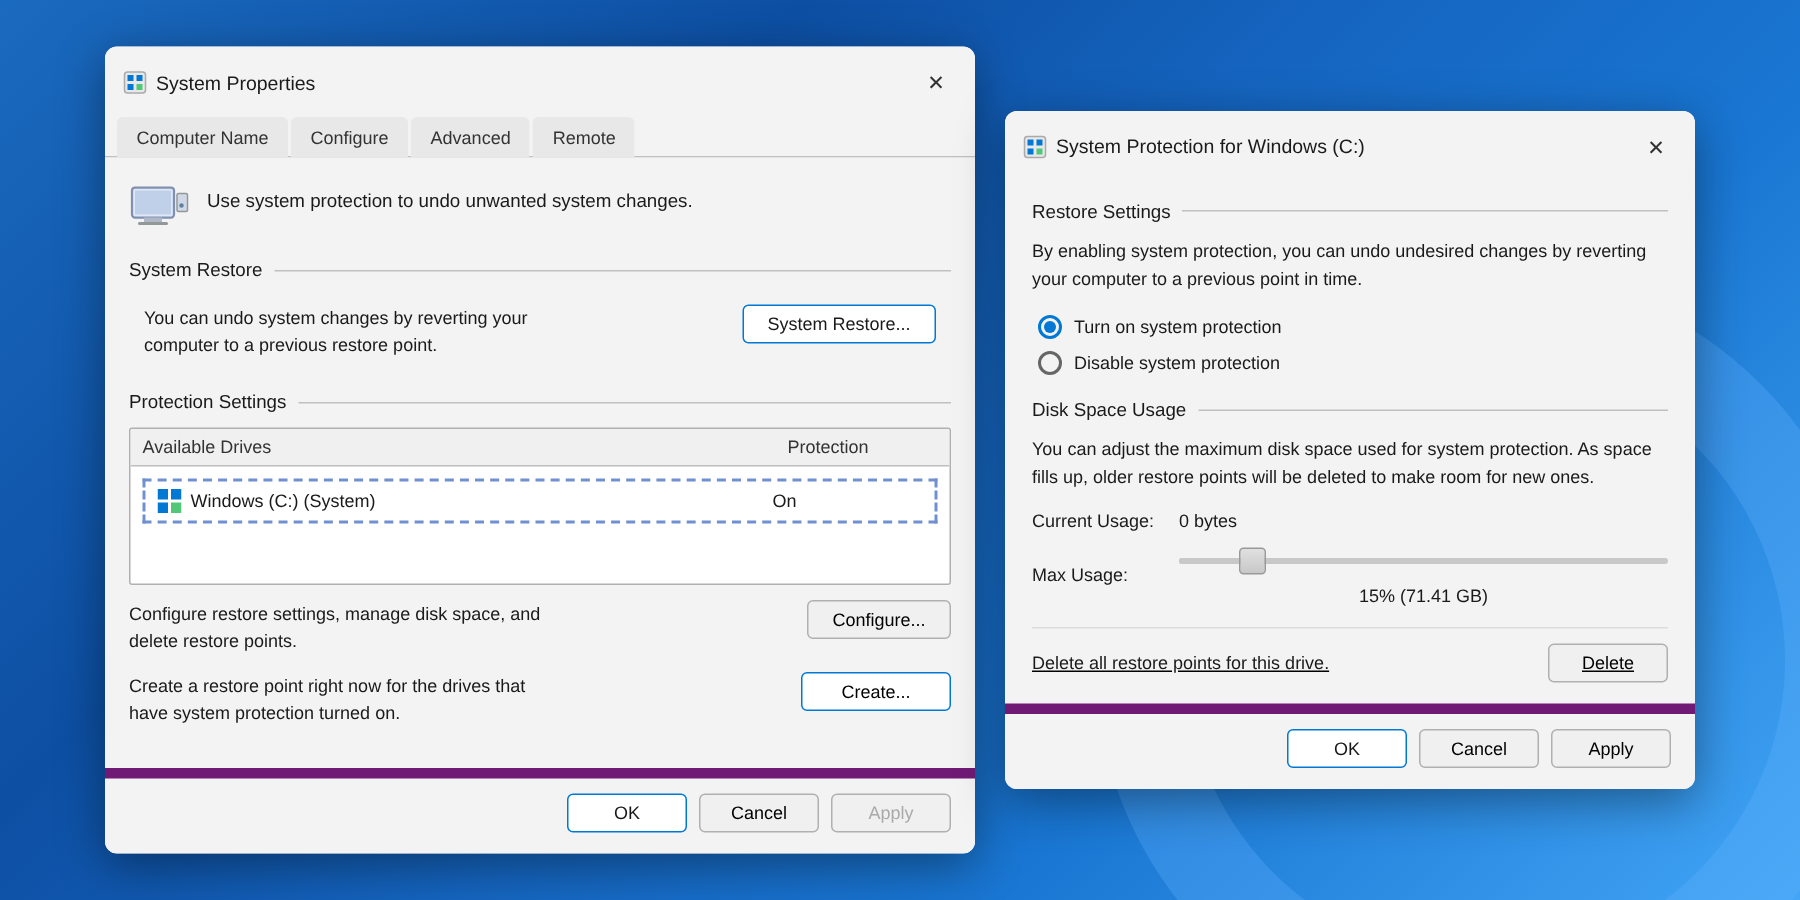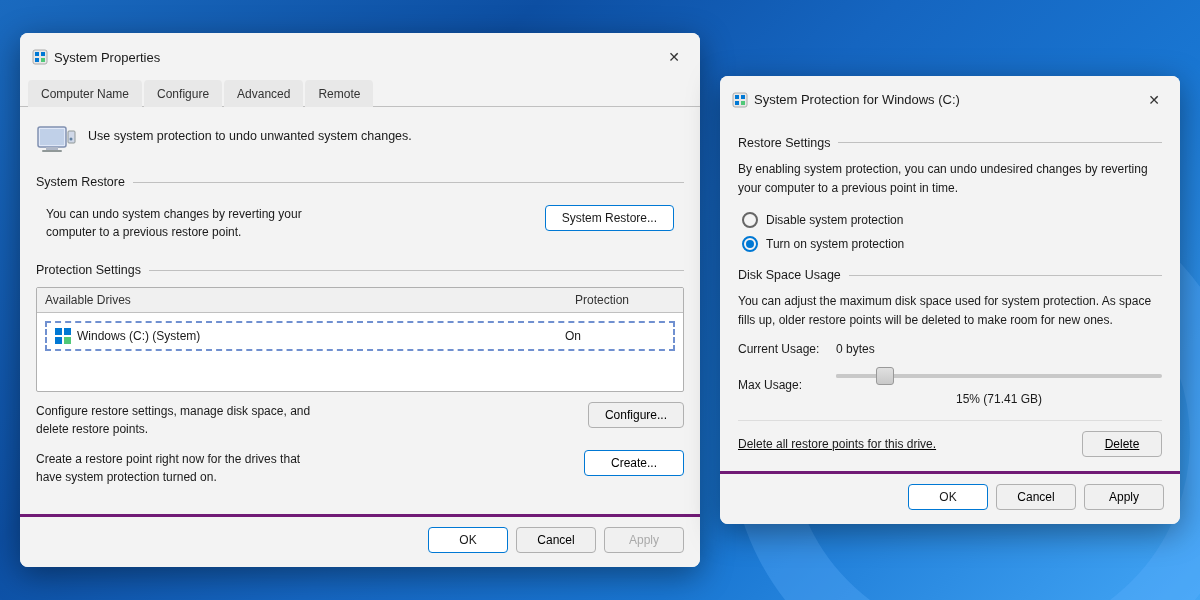--- a/index.html
+++ b/index.html
@@ -99,21 +99,21 @@
     }
 
     
     .dialog-content {
       padding: 16px;
       background: #f3f3f3;
     }
 
     
     .sys-props {
-      width: 680px;
+      width: 580px;
     }
     .sys-props .dialog-content {
       padding: 14px 16px;
     }
 
     .info-row {
       display: flex;
       align-items: flex-start;
       gap: 12px;
       margin-bottom: 14px;
@@ -254,21 +254,21 @@
       border-color: #0078d4;
       min-width: 100px;
     }
 
     .dialog-footer {
       display: flex;
       justify-content: flex-end;
       align-items: center;
       gap: 8px;
       padding: 10px 16px 14px;
-      border-top: 3px solid #701a75;
+      border-top: 7px solid #701a75;
       background: #f3f3f3;
     }
 
     
     .sys-prot {
       width: 460px;
     }
     .sys-prot .dialog-content {
       padding: 14px 18px;
     }
@@ -523,26 +523,26 @@
 
     <div class="restore-settings-section">
       <div class="section-header">
         <span class="section-title">Restore Settings</span>
         <div class="section-line"></div>
       </div>
       <p class="rs-description">By enabling system protection, you can undo undesired changes by
 reverting your computer to a previous point in time.</p>
       <div class="radio-group">
         <div class="radio-item">
+          <div class="radio-circle checked"></div>
+          <span class="radio-label">Turn on system protection</span>
+        </div>
+        <div class="radio-item">
           <div class="radio-circle"></div>
           <span class="radio-label">Disable system protection</span>
-        </div>
-        <div class="radio-item">
-          <div class="radio-circle checked"></div>
-          <span class="radio-label">Turn on system protection</span>
         </div>
       </div>
     </div>
 
     <div class="disk-space-section">
       <div class="section-header">
         <span class="section-title">Disk Space Usage</span>
         <div class="section-line"></div>
       </div>
       <p class="disk-desc">You can adjust the maximum disk space used for system protection. As

